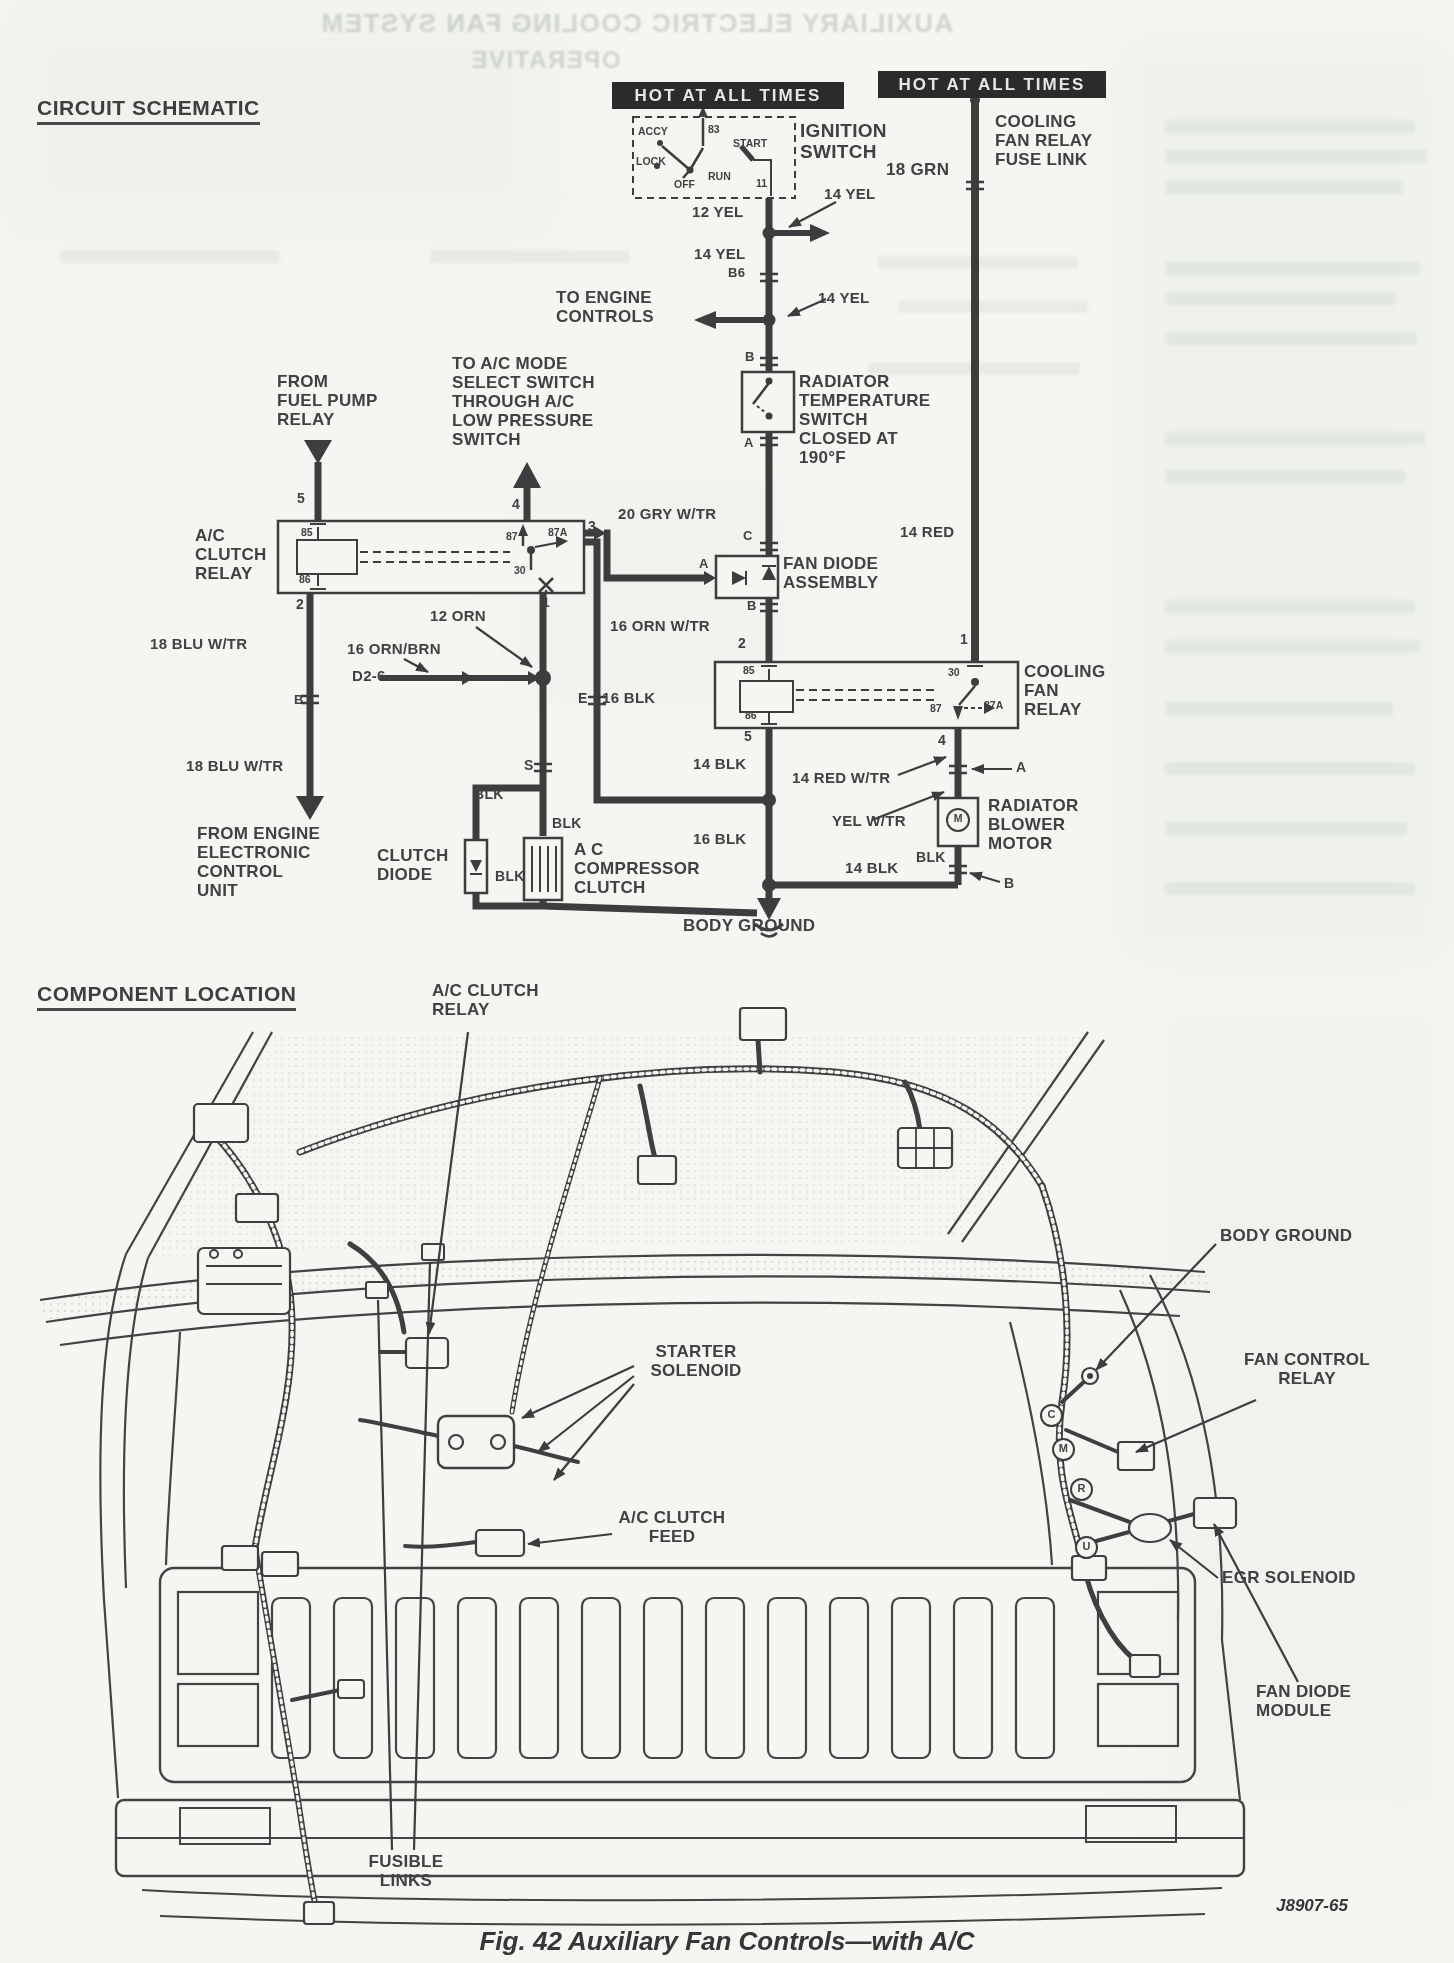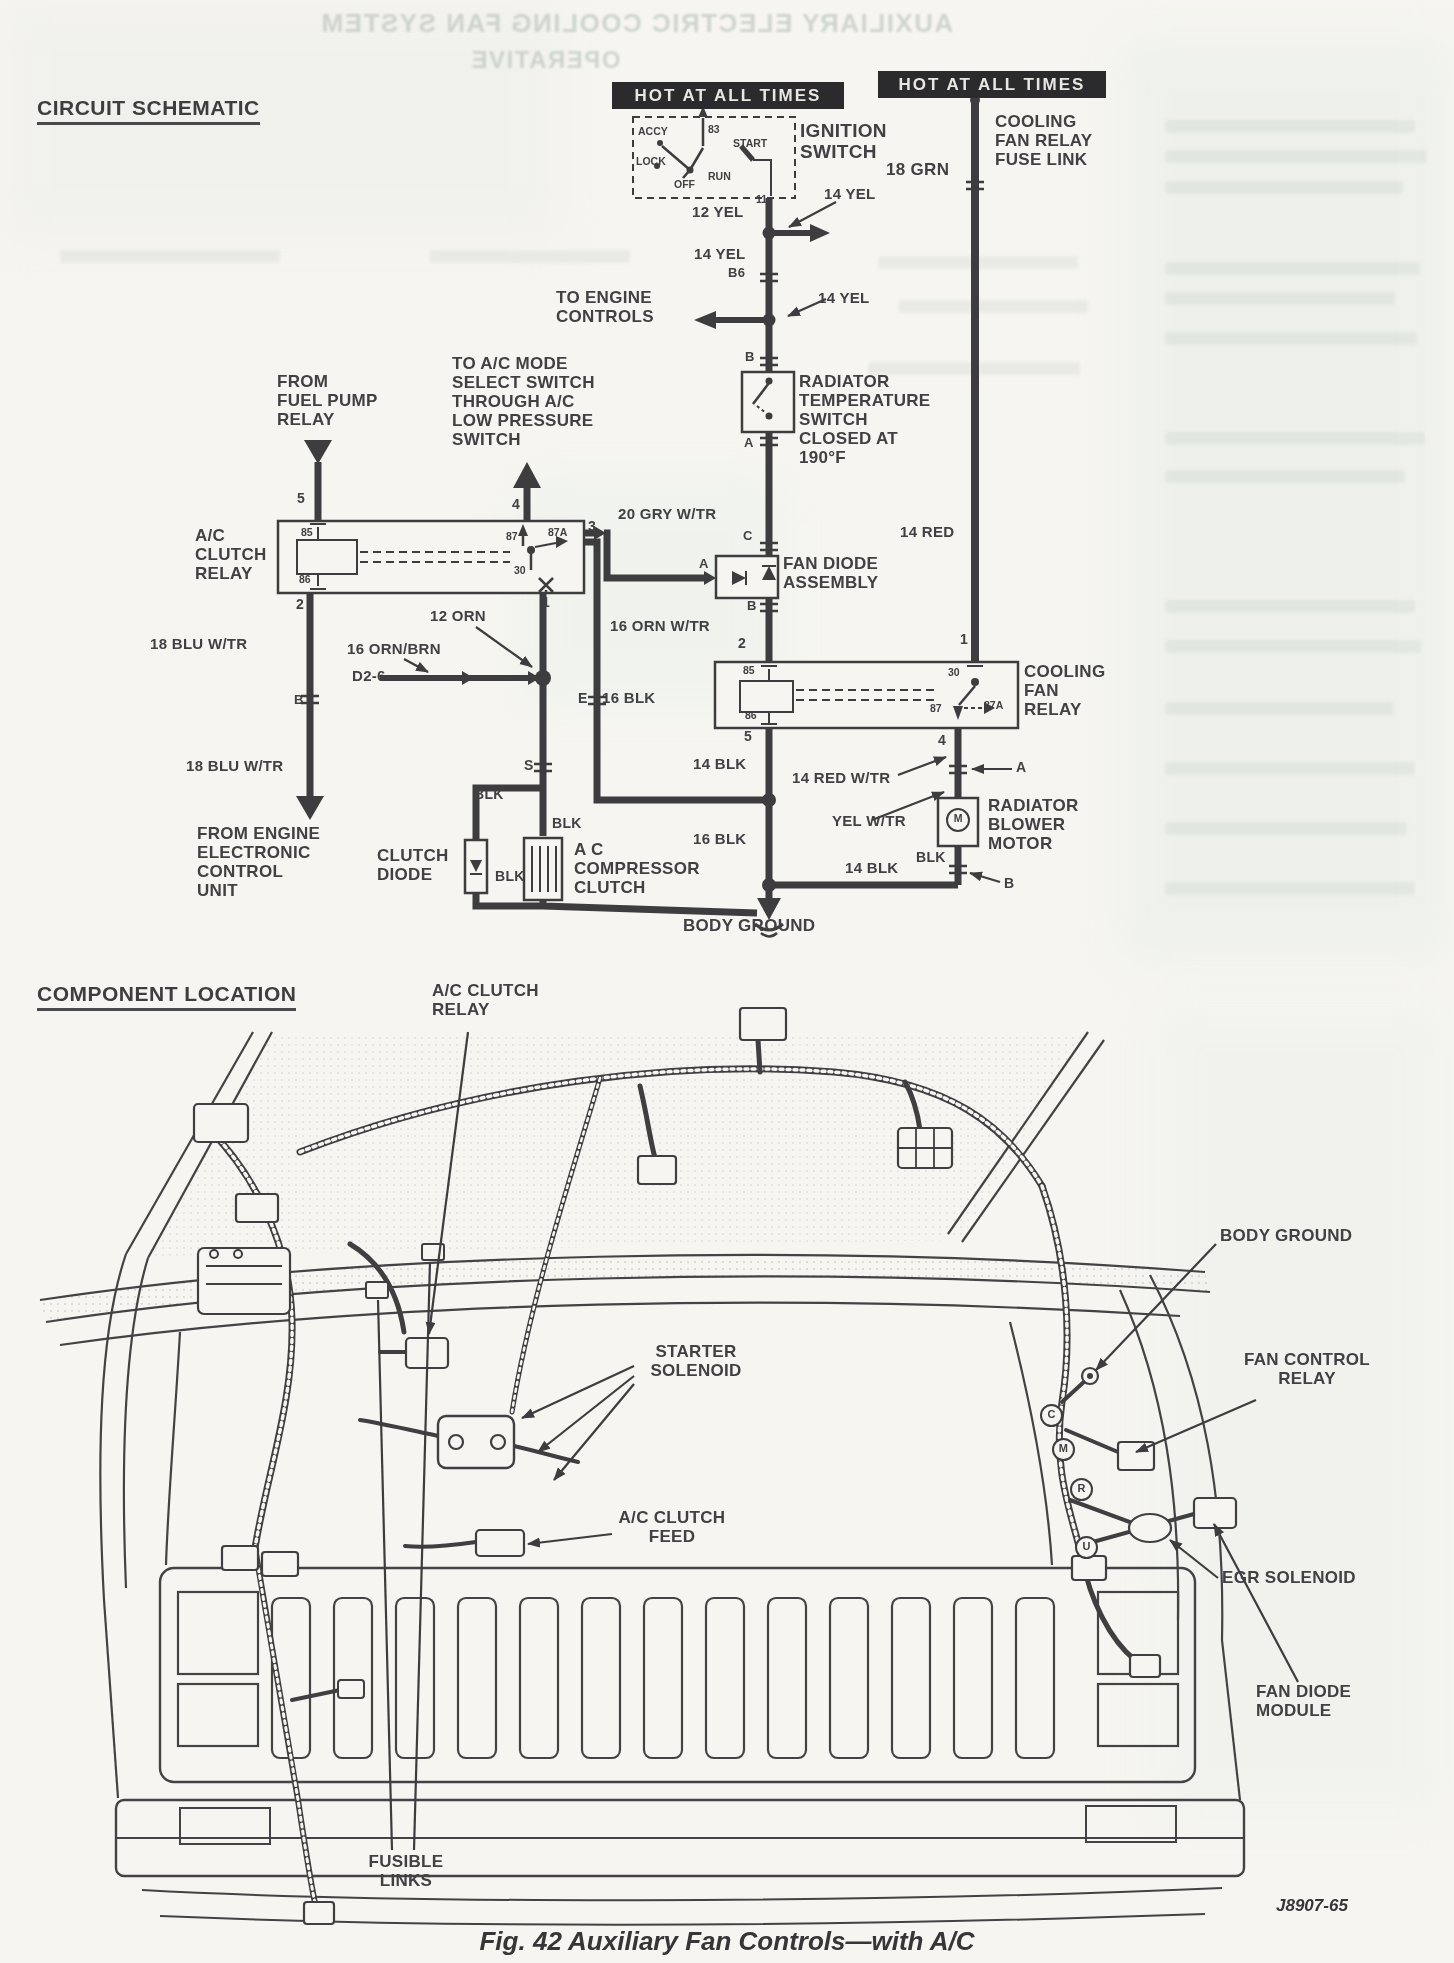--- a/index.html
+++ b/index.html
@@ -324,21 +324,21 @@
       <div class="banner" style="left: 612px; top: 82px; width: 232px; height: 27px; line-height: 27px;">HOT AT ALL TIMES</div>
       <div class="banner" style="left: 878px; top: 71px; width: 228px; height: 27px; line-height: 27px;">HOT AT ALL TIMES</div>
       <div class="lbl s19" style="left: 800px; top: 120px;">IGNITION
 SWITCH</div>
       <div class="lbl s10" style="left: 638px; top: 126px;">ACCY</div>
       <div class="lbl s10" style="left: 636px; top: 156px;">LOCK</div>
       <div class="lbl s10" style="left: 674px; top: 179px;">OFF</div>
       <div class="lbl s10" style="left: 708px; top: 171px;">RUN</div>
       <div class="lbl s10" style="left: 733px; top: 138px;">START</div>
       <div class="lbl s10" style="left: 708px; top: 124px; text-align: center;">83</div>
-      <div class="lbl s10" style="left: 756px; top: 194px;">11</div>
+      <div class="lbl s10" style="left: 756px; top: 178px;">11</div>
       <div class="lbl " style="left: 692px; top: 204px;">12 YEL</div>
       <div class="lbl " style="left: 824px; top: 186px;">14 YEL</div>
       <div class="lbl " style="left: 694px; top: 246px;">14 YEL</div>
       <div class="lbl s13" style="left: 728px; top: 266px;">B6</div>
       <div class="lbl s18" style="left: 556px; top: 288px;">TO ENGINE
 CONTROLS</div>
       <div class="lbl " style="left: 818px; top: 290px;">14 YEL</div>
       <div class="lbl s18" style="left: 886px; top: 160px;">18 GRN</div>
       <div class="lbl s18" style="left: 995px; top: 112px;">COOLING
 FAN RELAY

